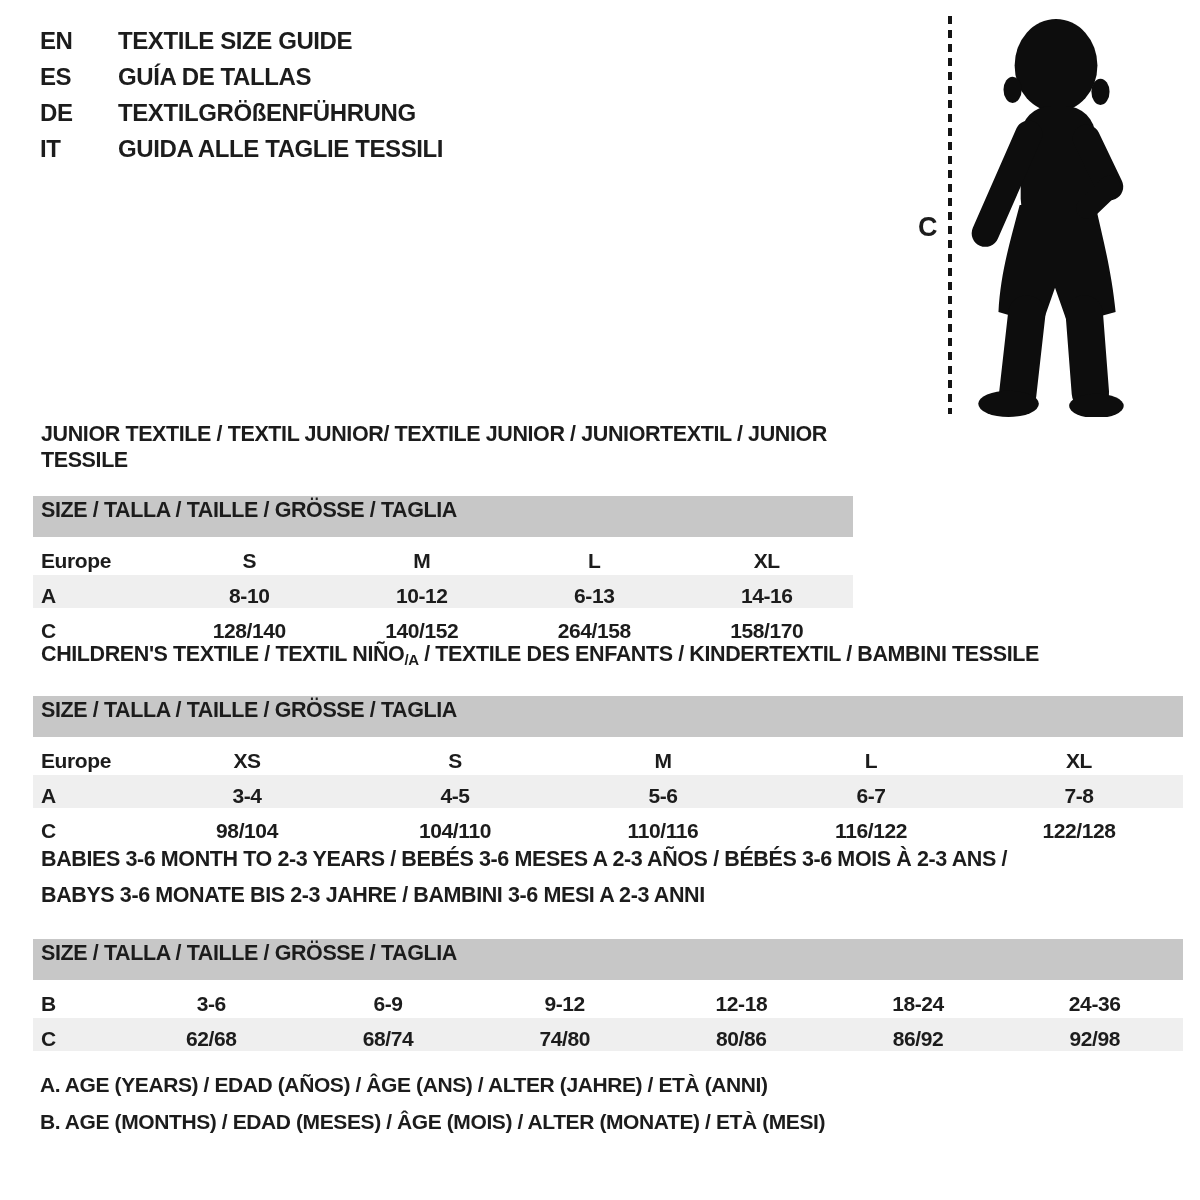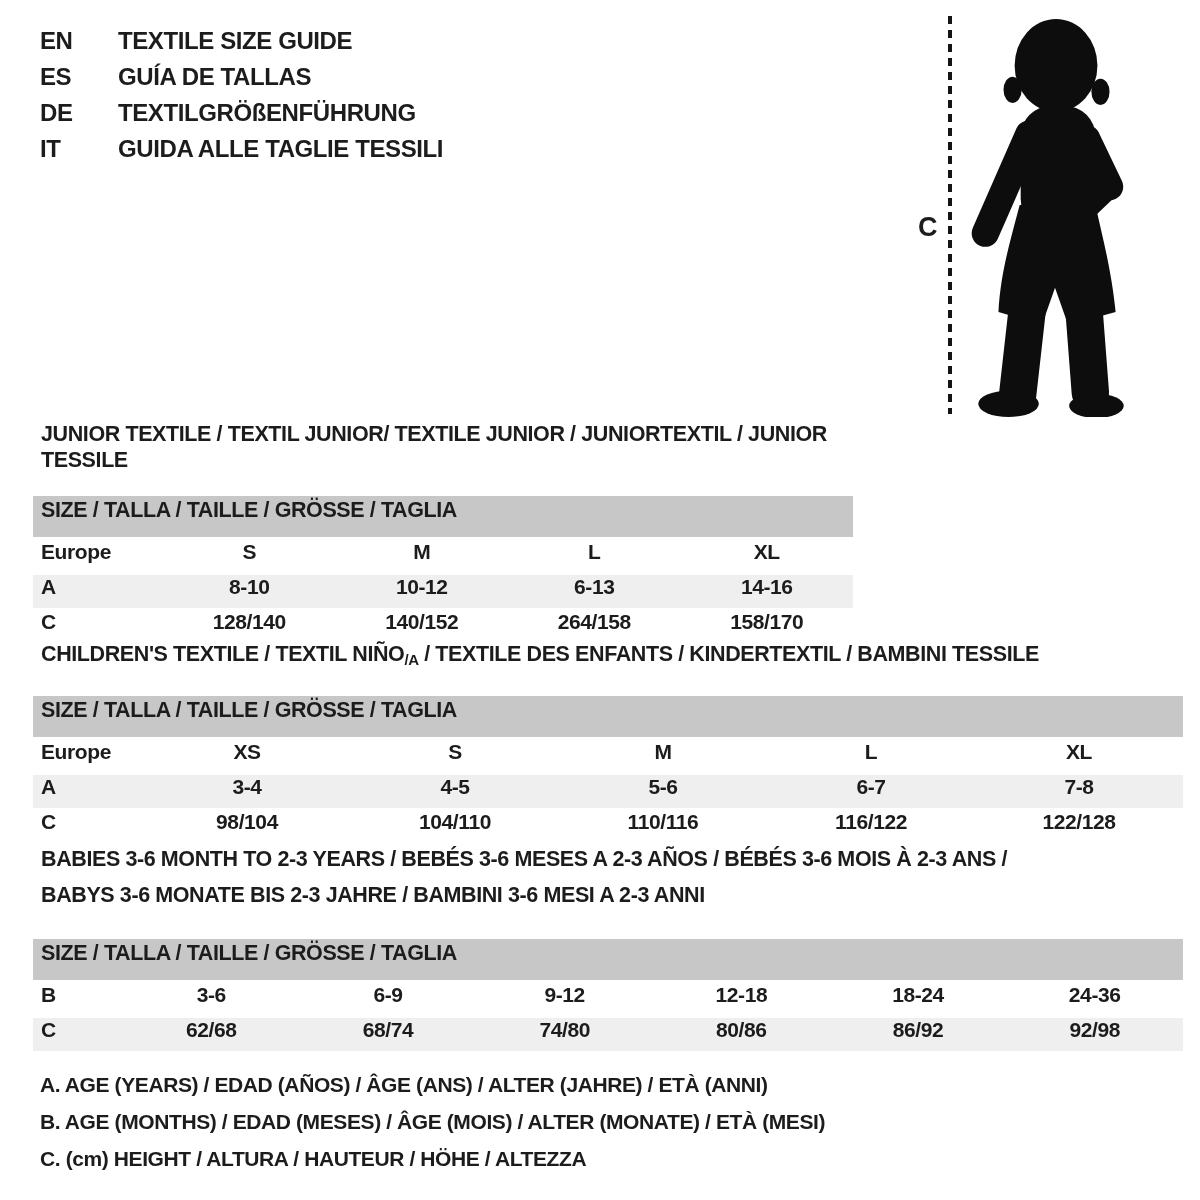--- a/index.html
+++ b/index.html
@@ -36,21 +36,21 @@
   .section-heading { font-size: 21.5px; padding-left: 8px; line-height: 26px; }
   .section-heading .sub { font-size: 15px; vertical-align: -4px; }
   #junior-section .section-heading   { margin-bottom: 23px; }
   #children-section .section-heading { margin-bottom: 23px; }
   #babies-section .section-heading   { line-height: 36px; margin-bottom: 26px; }
 
   .tbar {
     background: #c7c7c7; height: 41px; line-height: 28px;
     padding-left: 8px; font-size: 21.5px; margin-bottom: 3px;
   }
-  .trow { display: flex; align-items: flex-start; height: 33px; margin-bottom: 2px; font-size: 21px; }
+  .trow { display: flex; align-items: flex-end; height: 33px; margin-bottom: 2px; font-size: 21px; }
   .trow.shaded { background: #efefef; }
   .tlabel { padding-left: 8px; }
   .lbl-j { width: 130px; }
   .lbl-c { width: 110px; }
   .lbl-b { width: 90px; }
   .tcell { flex: 1; text-align: center; }
 
   
   .legend { position: absolute; left: 40px; top: 1066px; }
   .legend-line { font-size: 21px; line-height: 37px; white-space: nowrap; }
@@ -191,14 +191,13 @@
       <div class="tcell">80/86</div>
       <div class="tcell">86/92</div>
       <div class="tcell">92/98</div>
     </div>
   </div>
 </div>
 
 <div class="legend">
   <div class="legend-line">A. AGE (YEARS) / EDAD (AÑOS) / ÂGE (ANS) / ALTER (JAHRE) / ETÀ (ANNI)</div>
   <div class="legend-line">B. AGE (MONTHS) / EDAD (MESES) / ÂGE (MOIS) / ALTER (MONATE) / ETÀ (MESI)</div>
-  <div class="legend-line">C. (cm) HEIGHT / ALTURA / HAUTEUR / HÖHE / ALTEZZA</div>
 </div>
 
 </body></html>

